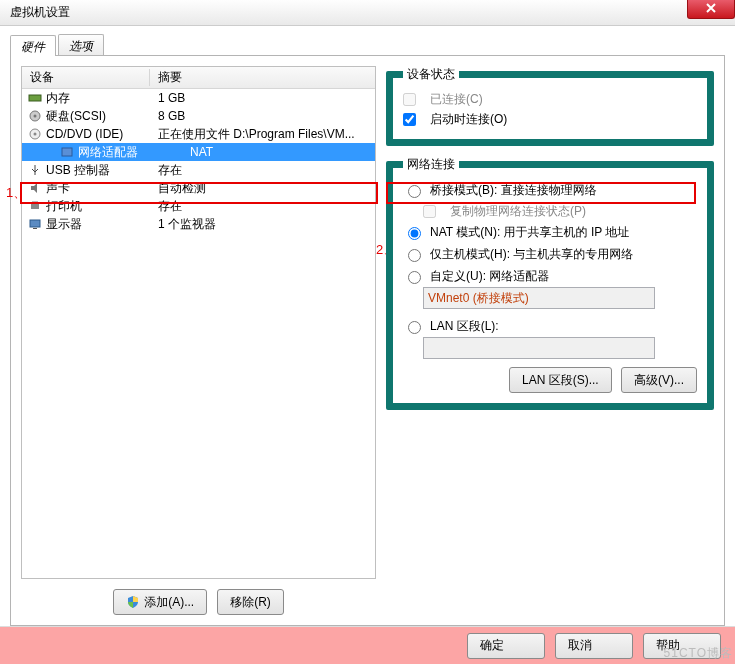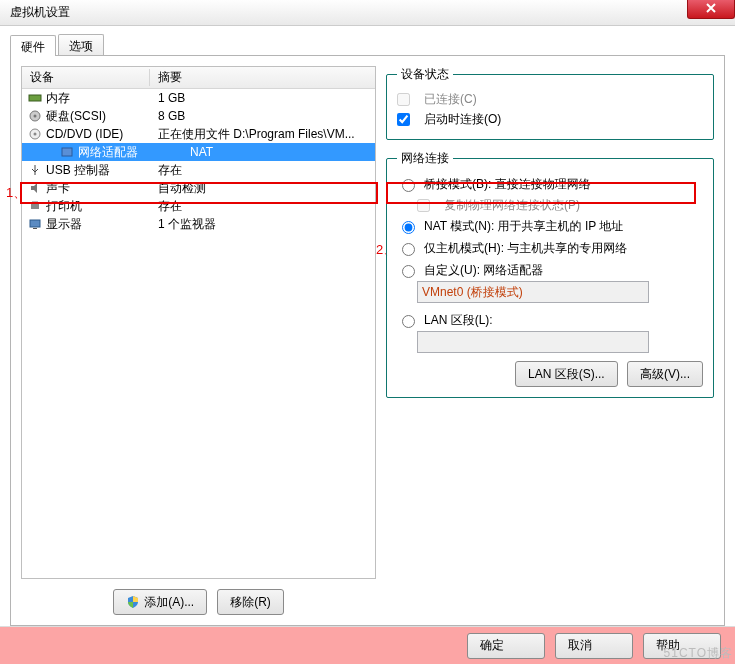--- a/index.html
+++ b/index.html
@@ -41,20 +41,21 @@
   }
   .tabs { height: 22px; display: flex; border-bottom: 1px solid #b4b4b4; }
   .tab {
     padding: 3px 10px 0 10px;
     border: 1px solid #b4b4b4;
     border-bottom: none;
     background: linear-gradient(#fdfdfd,#ececec);
     margin-right: 2px;
     border-radius: 2px 2px 0 0;
     cursor: pointer;
+    font-style: italic;
   }
   .tab.active { background: #fff; position: relative; top: 1px; }
   .content {
     flex: 1;
     border: 1px solid #b4b4b4;
     border-top: none;
     padding: 10px;
     display: flex;
     gap: 10px;
     position: relative;
@@ -89,21 +90,21 @@
   button.win {
     height:23px; padding:12px 12px;
     background: linear-gradient(#f5f5f5,#e2e2e2);
     border:1px solid #8a8a8a; border-radius:3px;
     font: inherit; cursor:pointer;
     display:inline-flex; align-items:center; gap:4px;
   }
   button.win:disabled { color:#888; }
   .right-pane { flex:1; position: relative; }
   fieldset.group {
-    border:1px solid #0f766e;
+    border:7px solid #0f766e;
     border-radius:2px;
     margin:0 0 10px 0; padding: 6px 10px 10px 10px;
   }
   fieldset.group legend { color:#000; padding:0 4px; }
   .chk { display:flex; align-items:center; gap:14px; height:20px; }
   .chk input { margin:0; }
   .radio-line { display:flex; align-items:center; gap:6px; height:22px; }
   .sub { margin-left: 20px; color:#888;}
   select.win, .fake-select {
     height:22px; width: 232px;

